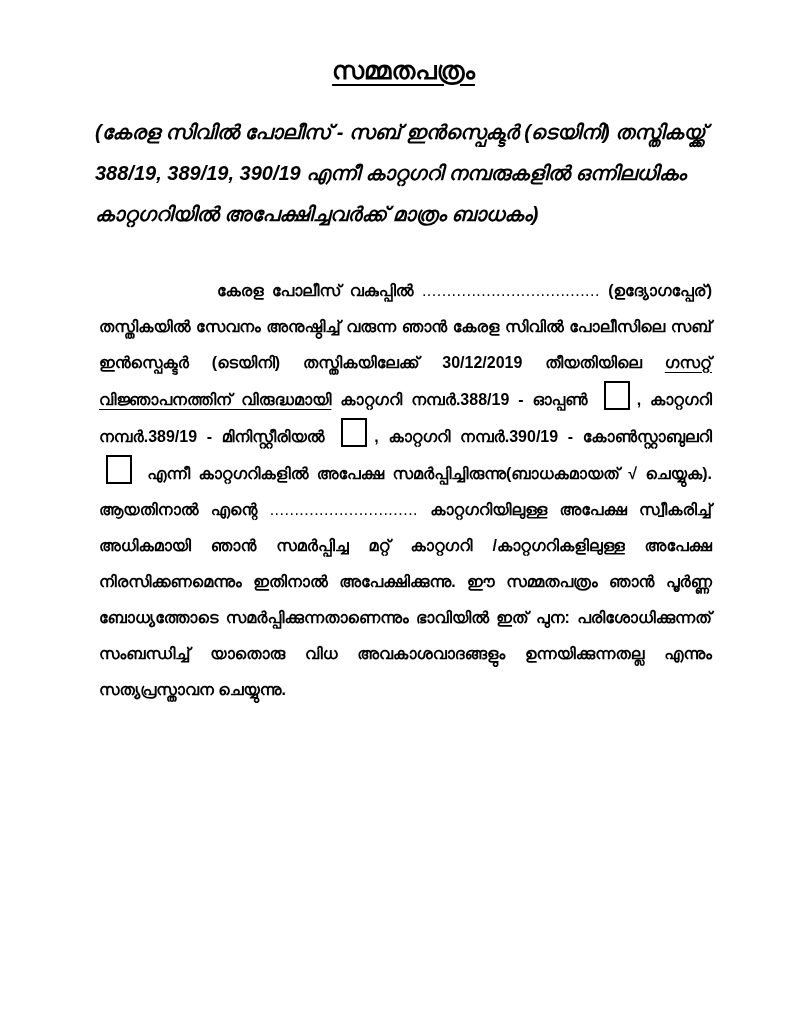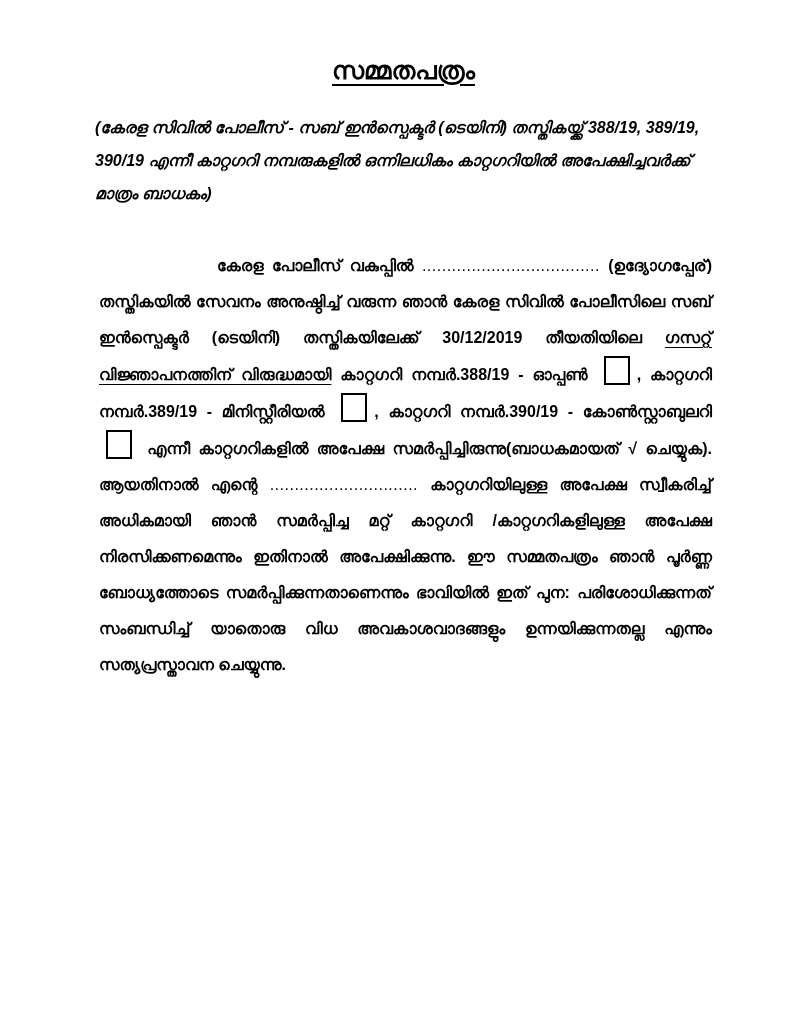--- a/index.html
+++ b/index.html
@@ -24,21 +24,21 @@
     text-align: center;
     font-size: 25px;
     font-weight: 700;
     text-decoration: underline;
     text-underline-offset: 5px;
   }
   .note {
     margin: 26px 0 0 0;
     font-style: italic;
     font-weight: 700;
-    font-size: 16px;
+    font-size: 20px;
     line-height: 2.05;
     text-align: left;
   }
   .body-par {
     margin: 38px 0 0 4px;
     font-weight: 700;
     font-size: 16px;
     line-height: 2.25;
     text-align: justify;
     text-indent: 118px;

